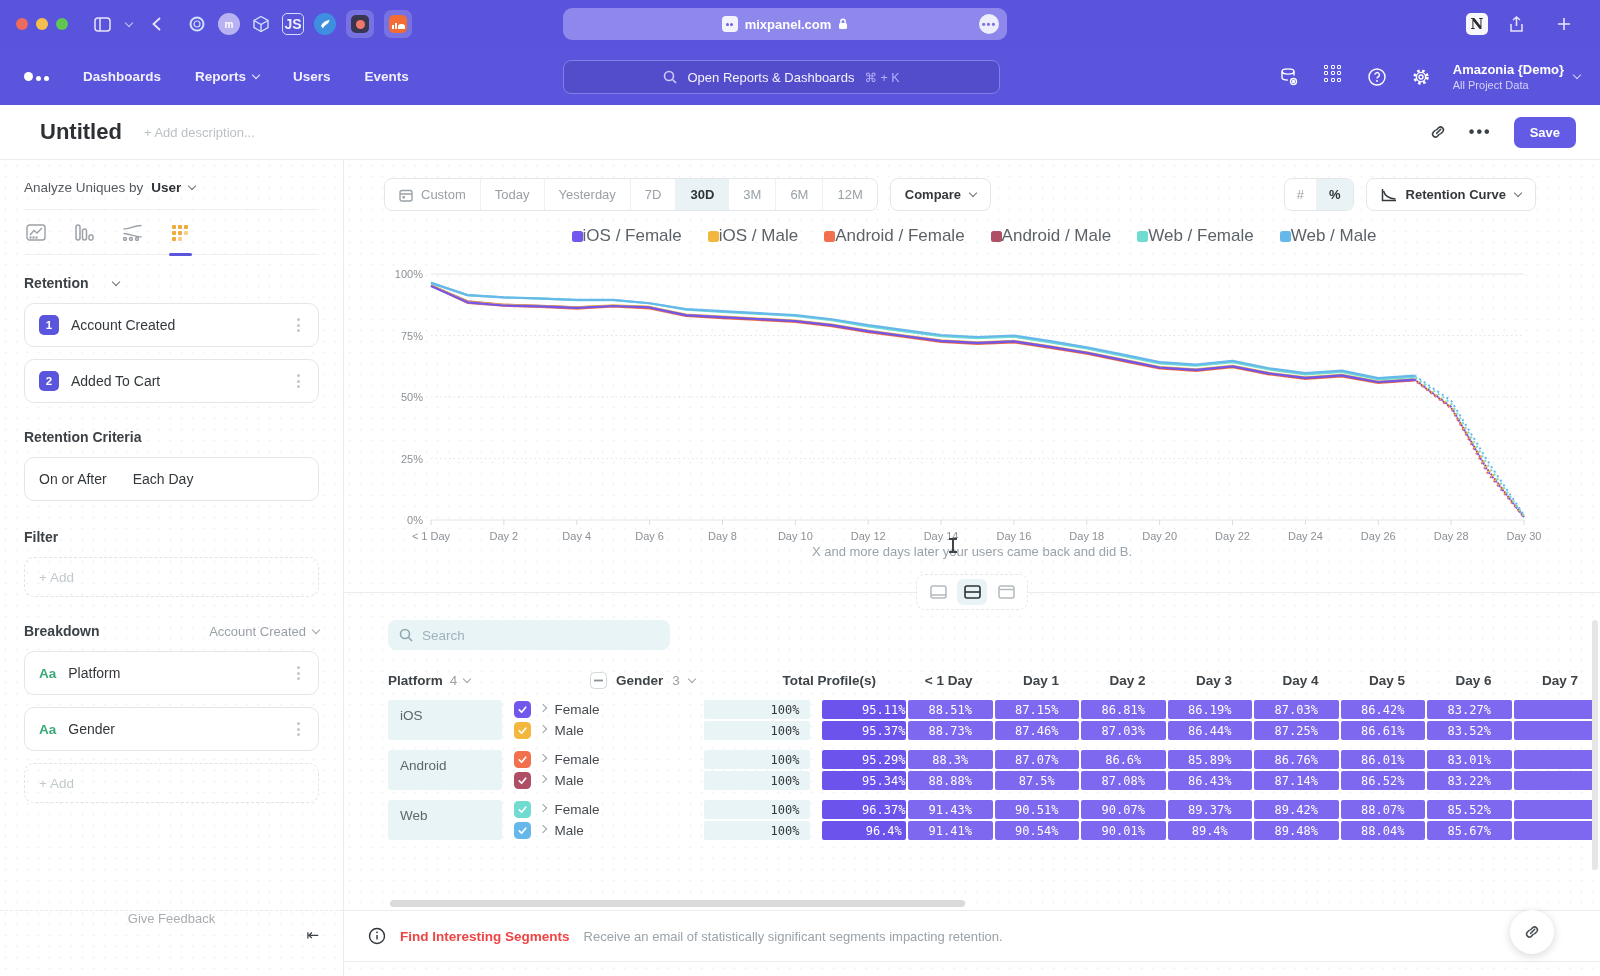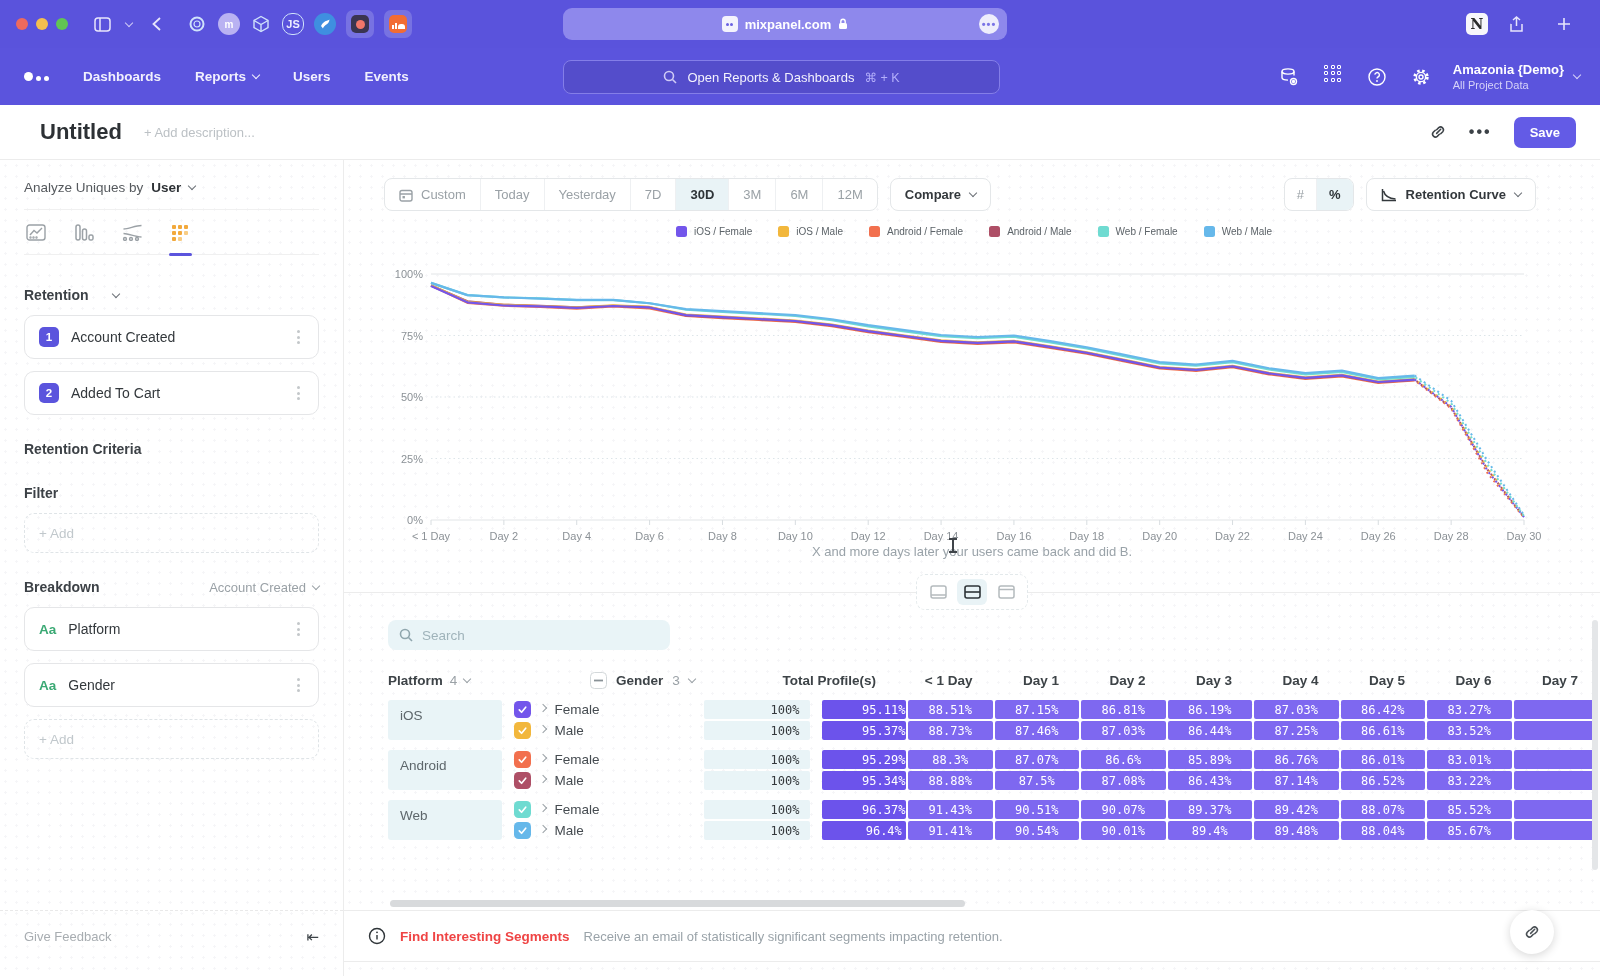--- a/index.html
+++ b/index.html
@@ -57,45 +57,45 @@
   .body { display:flex; height:816px; }
   .dotsbg { background-image:radial-gradient(rgba(70,70,110,.05) 1px, transparent 1.2px); background-size:11px 11px; }
 
   
   .sidebar { position:relative; width:344px; border-right:1px solid #ececec; padding:0 24px; flex:none; }
   .side-row1 { display:flex; align-items:center; gap:8px; padding:20px 0 14px; font-size:13.5px; color:#55595d; border-bottom:1px solid #f0f0f0; }
   .side-row1 b { color:#2e3236; font-weight:700; }
   .side-tabs { display:flex; gap:28px; padding:14px 2px 0; border-bottom:1px solid #f0f0f0; }
   .side-tab { position:relative; padding-bottom:12px; cursor:pointer; color:#9ba1a6; }
   .side-tab.active::after { content:""; position:absolute; left:-2px; right:-2px; bottom:-2px; height:3.5px; border-radius:2px; background:#5b54dd; }
-  .section-title { font-size:14px; font-weight:700; color:#3c4146; display:flex; align-items:center; gap:24px; margin:32px 0 12px; }
+  .section-title { font-size:14px; font-weight:700; color:#3c4146; display:flex; align-items:center; gap:24px; margin:20px 0 12px; }
   .section-title .muted-right { margin-left:auto; font-weight:400; color:#9aa1a6; font-size:13px; display:flex; gap:7px; align-items:center; }
   .card { background:#fff; border:1px solid #e5e6e8; border-radius:10px; height:44px; display:flex; align-items:center; padding:0 14px; margin-bottom:12px; font-size:14px; color:#33383c; }
   .step-badge { width:20px; height:20px; border-radius:5px; background:#5b54dd; color:#fff; font-size:11.5px; font-weight:700; display:flex; align-items:center; justify-content:center; margin-right:12px; }
   .kebab { margin-left:auto; display:flex; flex-direction:column; gap:2.5px; cursor:pointer; padding:4px; }
   .kebab i { width:3px; height:3px; border-radius:50%; background:#c3c7ca; display:block; }
   .crit-card span { margin-right:26px; font-weight:500; }
   .add-card { border:1.4px dashed #dfe4e7; border-radius:10px; height:40px; display:flex; align-items:center; padding:0 14px; color:#c1c8cc; font-size:13.5px; margin-bottom:12px; cursor:pointer; }
   .aa { color:#3ba974; font-weight:700; font-size:13.5px; margin-right:12px; }
-  .side-foot { position:absolute; left:0; right:0; bottom:14px; height:52px; border-top:1px dashed #e9e9e9; display:flex; align-items:center; padding:0 24px; }
+  .side-foot { position:absolute; left:0; right:0; bottom:14px; height:52px; border-top:1px dashed #e9e9e9; display:flex; align-items:center; padding:0 24px;flex-direction:column; }
   .feedback { color:#a8adb1; font-size:13px; }
   .collapse-ic { margin-left:auto; color:#3c4247; font-size:15px; cursor:pointer; }
 
   
   .main { position:relative; flex:1; }
   .controls-row { position:absolute; top:18px; left:40px; right:34px; display:flex; align-items:center; }
   .seg { display:flex; border:1px solid #e4e7e9; border-radius:8px; background:#fff; overflow:hidden; }
   .pill { padding:8px 14px; font-size:13px; color:#9aa1a6; border-right:1px solid #eef0f2; display:flex; align-items:center; gap:8px; cursor:pointer; white-space:nowrap; }
   .pill:last-child { border-right:none; }
   .pill.active { background:#e9f3f6; color:#2e3438; font-weight:700; }
   .btn-outline { display:flex; align-items:center; gap:9px; border:1px solid #e4e7e9; border-radius:8px; background:#fff; padding:8px 14px; font-size:13px; font-weight:600; color:#33383c; margin-left:12px; cursor:pointer; }
   .ctrl-right { margin-left:auto; display:flex; align-items:center; }
 
   .legend { position:absolute; top:66px; left:40px; width:1180px; display:flex; justify-content:center; gap:26px; }
-  .leg-item { display:flex; align-items:center; gap:7px; font-size:10px; color:#5c6368; cursor:pointer; }
+  .leg-item { display:flex; align-items:center; font-size:17px; color:#5c6368; cursor:pointer; }
   .leg-sw { width:11px; height:11px; border-radius:2.5px; }
 
   .chart-wrap { position:absolute; top:92px; left:40px; width:1180px; height:300px; }
   .caption-row { position:absolute; top:384px; left:0; width:100%; text-align:center; font-size:13px; color:#9aa3a9; }
   .ibeam { position:absolute; left:608px; top:-6px; width:2px; height:15px; background:#3f4449; }
   .ibeam::before,.ibeam::after { content:""; position:absolute; left:-3px; width:8px; height:2px; background:#3f4449; }
   .ibeam::before{top:0}.ibeam::after{bottom:0}
 
   .divider { position:absolute; top:432px; left:0; right:0; border-top:1px solid #ececec; }
   .view-toggles { position:absolute; top:414px; left:50%; transform:translateX(-50%); display:flex; gap:4px; background:#fff; border:1px dashed #e3e9eb; border-radius:9px; padding:4px 6px; }
@@ -165,21 +165,21 @@
             <circle cx="9" cy="9" r="3" fill="none" stroke="#cfe2fb" stroke-width="1.2"></circle>
           </svg>
         </span>
       <span class="app-ic" style="background:#b9b2f2;border-radius:50%;font-weight:700;color:#fff;">m</span>
       <span class="app-ic">
           <svg width="18" height="18" viewBox="0 0 18 18" fill="none" stroke="#cfe2fb" stroke-width="1.4">
             <path d="M9 1.5 16 5.5 16 12.5 9 16.5 2 12.5 2 5.5Z"></path>
             <path d="M2 5.5 9 9.5 16 5.5 M9 9.5 9 16.5"></path>
           </svg>
         </span>
-      <span class="app-ic" style="border:1.4px solid #cfe2fb;border-radius:10px;font-weight:700;font-size:11px;">JS</span>
+      <span class="app-ic" style="border:1.4px solid #cfe2fb;border-radius:5px;font-weight:700;font-size:14px;">JS</span>
       <span class="app-ic" style="background:#3f8fe0;border-radius:50%;">
           <svg width="12" height="12">
             <path d="M2 8 C5 2 9 3 10.5 1.5 C 10 7 5 6.5 4 10.5 Z" fill="#fff"></path>
           </svg>
         </span>
       <span class="app-ic app-tile">
           <span style="width:18px;height:18px;border-radius:5px;background:#3a3550;display:flex;align-items:center;justify-content:center;">
             <span style="width:9px;height:9px;border-radius:50%;background:#f0776a;display:block;"></span>
           </span>
         </span>
@@ -375,20 +375,24 @@
         <span>Added To Cart</span>
         <span class="kebab">
             <i></i>
             <i></i>
             <i></i>
           </span>
       </div>
 
       <div class="section-title" style="margin-top:26px;">
         <span>Retention Criteria</span>
+      </div>
+      <div class="card crit-card">
+        <span>On or After</span>
+        <span>Each Day</span>
       </div>
 
       <div class="section-title" style="margin-top:28px;">
         <span>Filter</span>
       </div>
       <div class="add-card">
           <span>+ Add</span>
         </div>
 
       <div class="section-title" style="margin-top:26px;">

